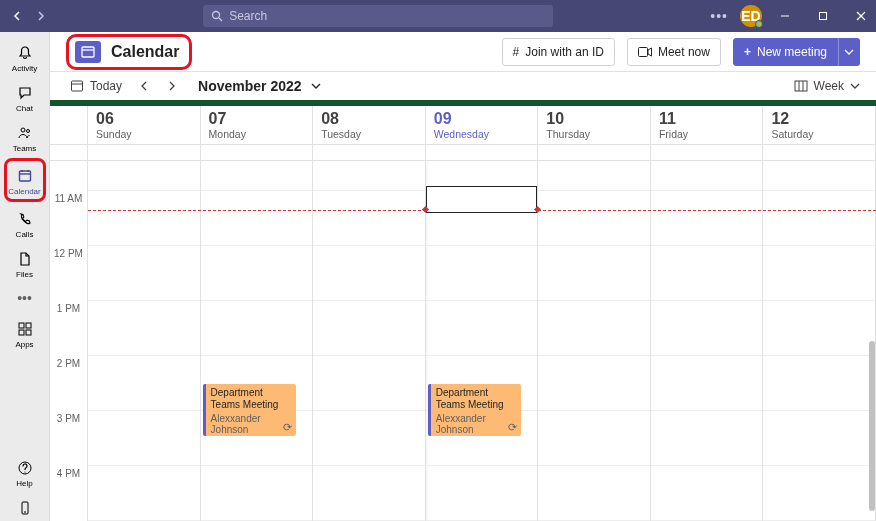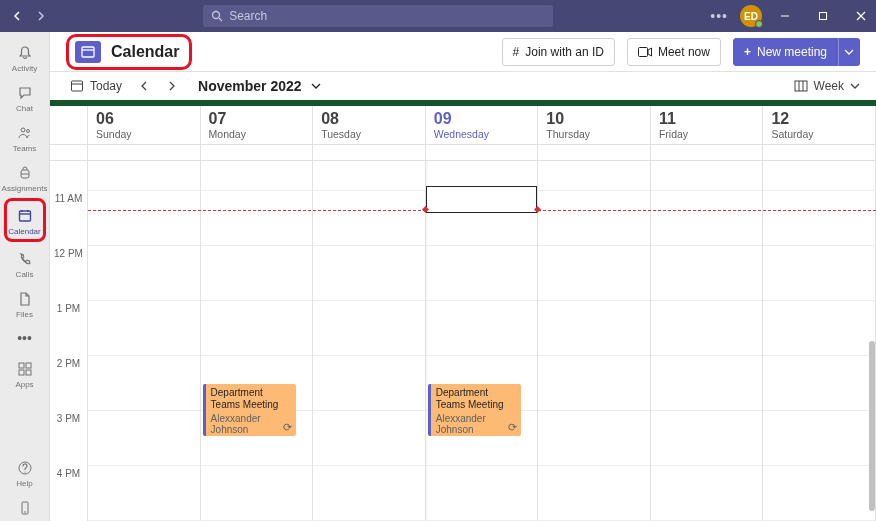--- a/index.html
+++ b/index.html
@@ -7,28 +7,28 @@
 
   
   .titlebar { height: 32px; background: #464775; display: flex; align-items: center; padding: 0 0 0 8px; }
   .nav-arrows { display: flex; gap: 6px; }
   .nav-arrow { width: 18px; height: 18px; display: flex; align-items: center; justify-content: center; color: #c8c6e3; cursor: pointer; font-size: 13px; }
   .nav-arrow:first-child { color: #fff; }
   .search-wrap { flex: 1; display: flex; justify-content: center; }
   .search { width: 350px; height: 22px; background: #5a5a8a; border-radius: 3px; display: flex; align-items: center; padding: 0 8px; color: #c8c6e3; font-size: 12px; gap: 6px; }
   .title-right { display: flex; align-items: center; gap: 8px; }
   .dots { color: #c8c6e3; font-size: 14px; letter-spacing: 1px; padding: 0 4px; }
-  .avatar { width: 22px; height: 22px; border-radius: 50%; background: #d29200; color: #fff; font-size: 10px; font-weight: 600; display: flex; align-items: center; justify-content: center; position: relative; }
+  .avatar { width: 22px; height: 22px; border-radius: 50%; background: #d29200; color: #fff; font-size: 14px; font-weight: 600; display: flex; align-items: center; justify-content: center; position: relative; }
   .presence { position: absolute; bottom: -1px; right: -1px; width: 8px; height: 8px; border-radius: 50%; background: #92c353; border: 1.5px solid #464775; }
   .winbtn { width: 30px; height: 32px; display: flex; align-items: center; justify-content: center; color: #fff; cursor: pointer; }
 
   
   .shell { flex: 1; display: flex; min-height: 0; }
   .rail { width: 50px; background: #ebebeb; border-right: 1px solid #ddd; display: flex; flex-direction: column; align-items: center; padding-top: 6px; gap: 2px; }
-  .rail-item { width: 26px; display: flex; flex-direction: column; align-items: center; padding: 5px 0 3px; cursor: pointer; color: #737373; position: relative; }
+  .rail-item { width: 26px; display: flex; flex-direction: column; align-items: center; padding: 5px 0 3px; cursor: pointer; color: #000000; position: relative; }
   .rail-item .ricon { width: 20px; height: 20px; display: flex; align-items: center; justify-content: center; }
   .rail-item .rlabel { font-size: 8px; margin-top: 1px; }
   .rail-item.active { color: #444791; }
   .hl-red { border: 3px solid #e81123; border-radius: 8px; }
   .rail-item.hl-red { width: 42px; }
   .rail .ellipsis { font-size: 14px; color: #616161; padding: 6px 0; }
   .rail-spacer { flex: 1; }
 
   
   .content { flex: 1; background: #fff; display: flex; flex-direction: column; min-width: 0; }
@@ -164,29 +164,20 @@
     <div class="rail-item">
       <div class="ricon">
           <svg width="16" height="16" viewBox="0 0 16 16">
             <circle cx="6" cy="5" r="2" stroke="currentColor" fill="none"></circle>
             <circle cx="11" cy="6" r="1.5" stroke="currentColor" fill="none"></circle>
             <path d="M2 13c0-2 2-3.5 4-3.5s4 1.5 4 3.5M10 13c0-1.5 1.2-2.5 2.5-2.5" stroke="currentColor" fill="none"></path>
           </svg>
         </div>
       <div class="rlabel">Teams</div>
     </div>
-    <div class="rail-item">
-      <div class="ricon">
-          <svg width="16" height="16" viewBox="0 0 16 16">
-            <rect x="4" y="5" width="8" height="8" rx="2" stroke="currentColor" fill="none"></rect>
-            <path d="M6 5V4a2 2 0 014 0v1M4 9h8" stroke="currentColor" fill="none"></path>
-          </svg>
-        </div>
-      <div class="rlabel">Assignments</div>
-    </div>
     <div class="rail-item active hl-red">
       <div class="ricon">
           <svg width="16" height="16" viewBox="0 0 16 16">
             <rect x="2.5" y="3" width="11" height="10" rx="1" stroke="currentColor" fill="none" stroke-width="1.4"></rect>
             <line x1="2.5" y1="6" x2="13.5" y2="6" stroke="currentColor" stroke-width="1.4"></line>
             <line x1="5" y1="2" x2="5" y2="4" stroke="currentColor" stroke-width="1.4"></line>
             <line x1="11" y1="2" x2="11" y2="4" stroke="currentColor" stroke-width="1.4"></line>
           </svg>
         </div>
       <div class="rlabel">Calendar</div>

